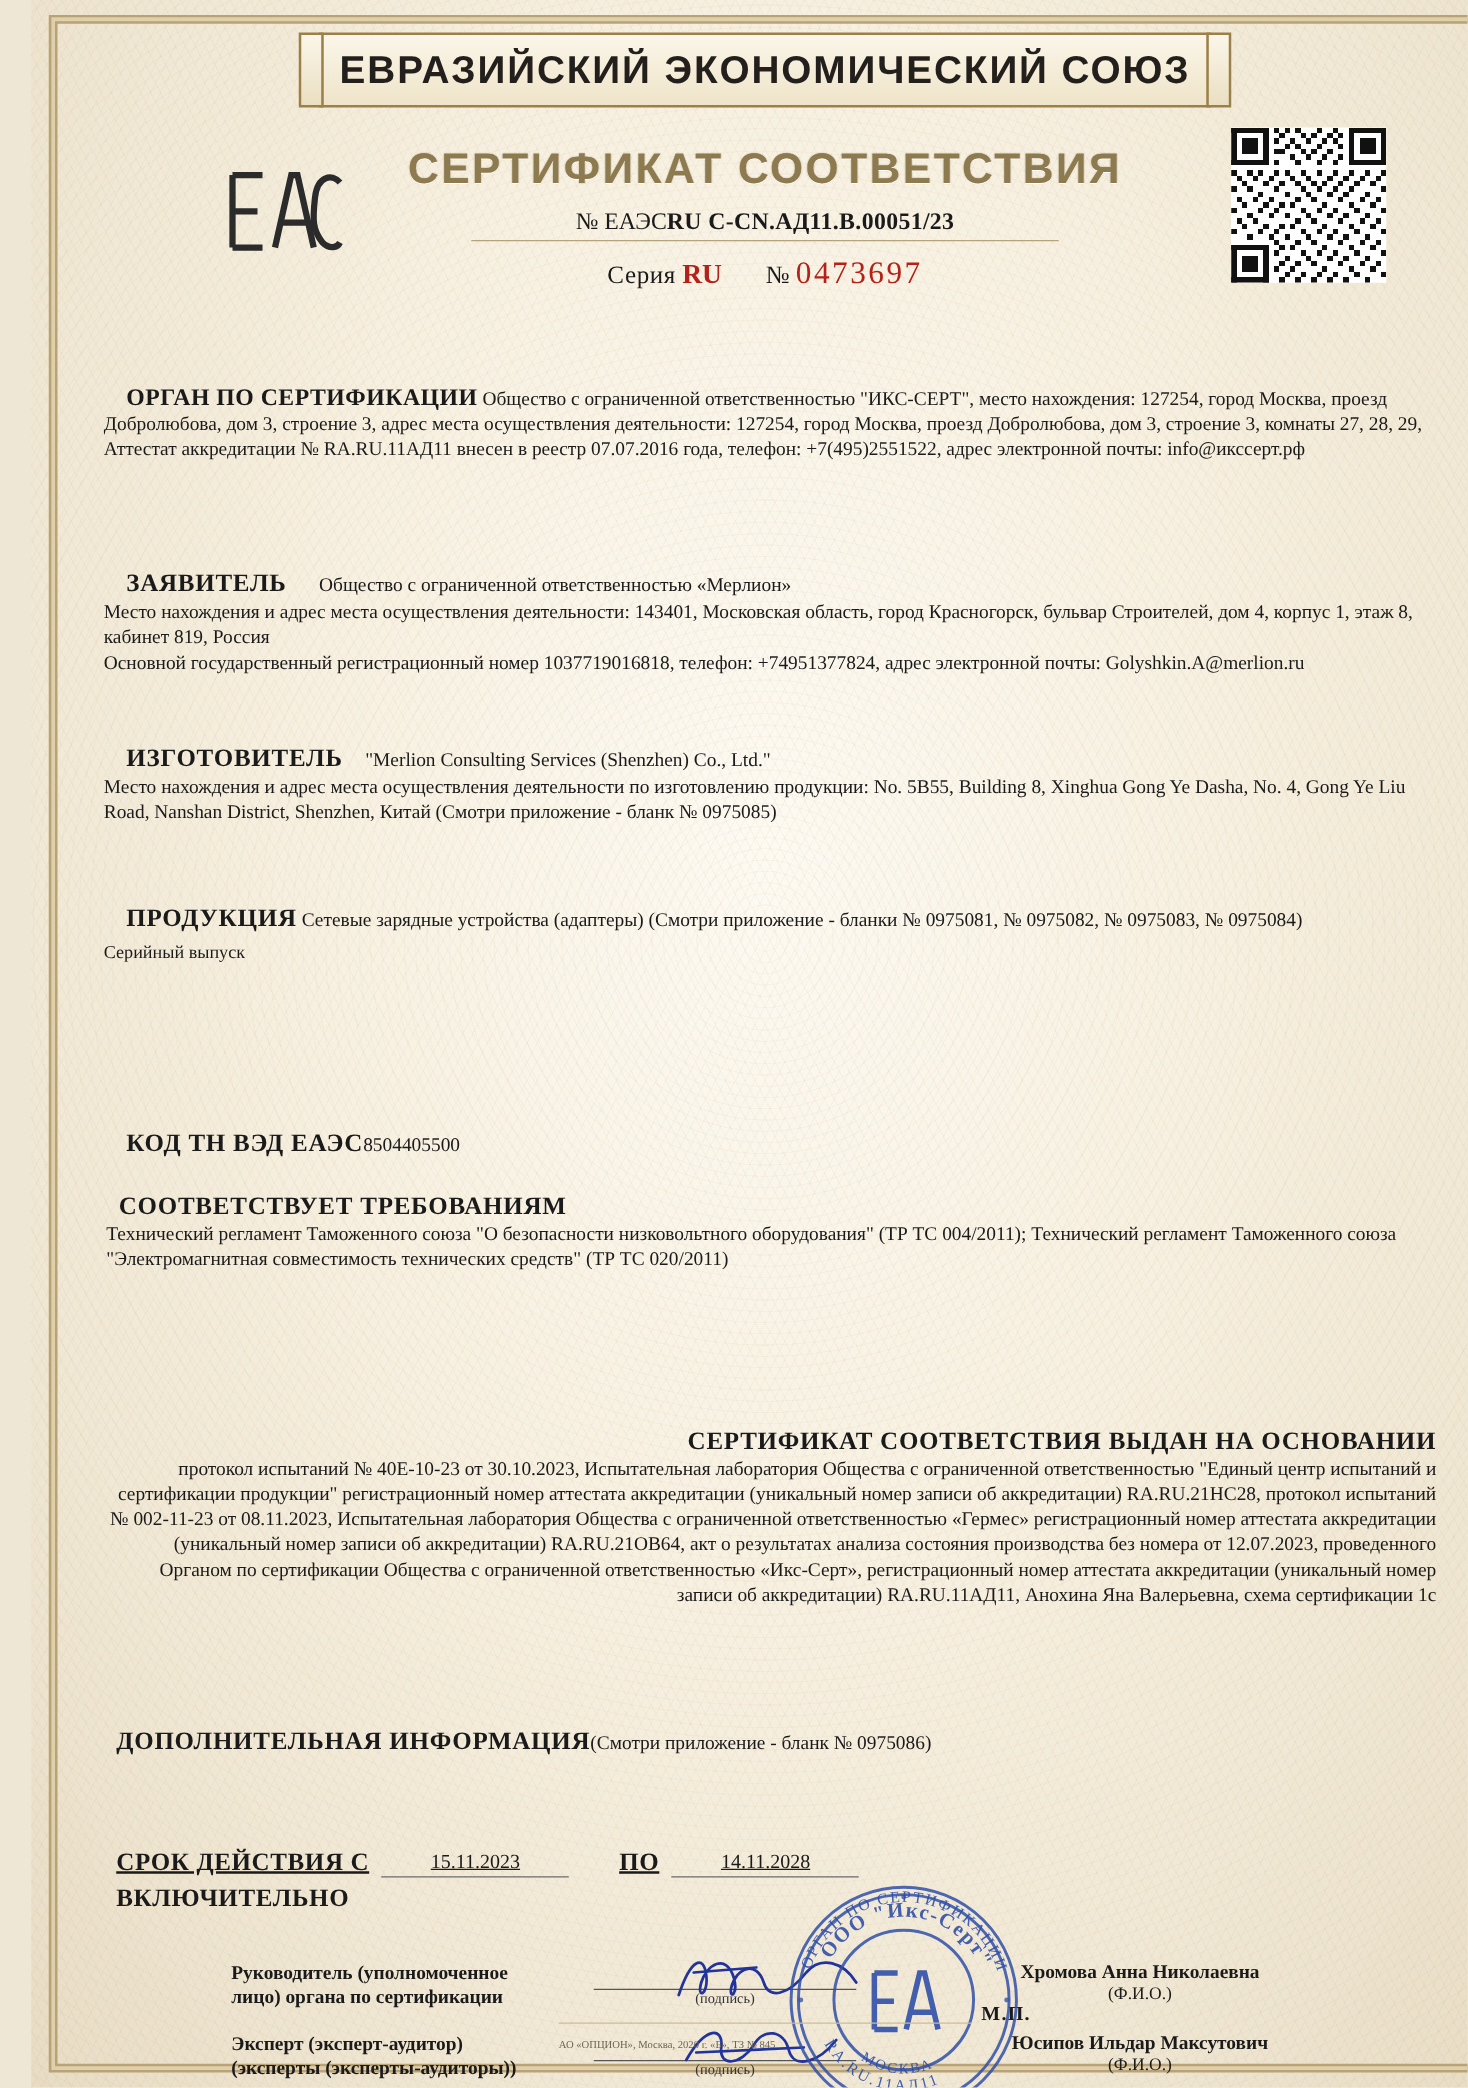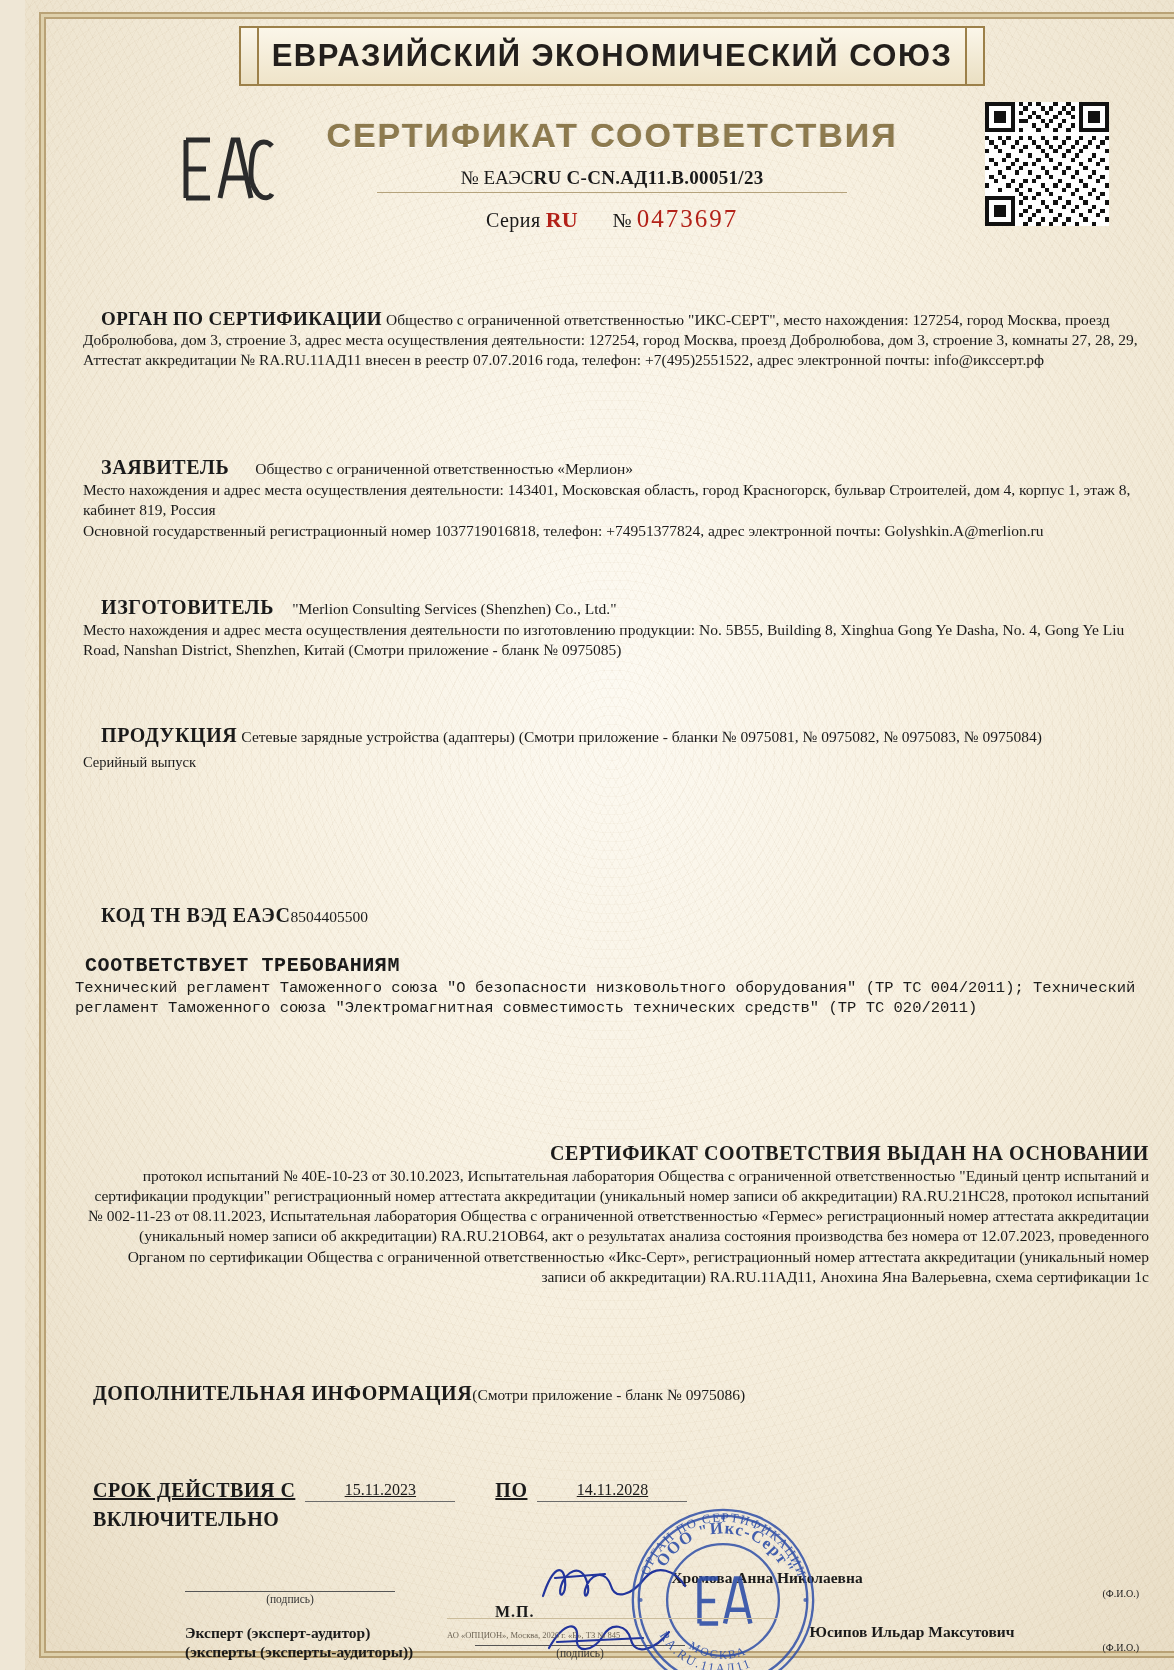--- a/index.html
+++ b/index.html
@@ -121,21 +121,21 @@
   }
   .block{font-size:15.5px;line-height:1.3;margin-top:1px;}
   .indent-head{padding-left:18px;}
   .small{font-size:14.5px;}
 
   .s-org{position:absolute;left:18px;top:284px;right:10px;}
   .s-appl{position:absolute;left:18px;top:432px;right:10px;}
   .s-manu{position:absolute;left:18px;top:572px;right:10px;}
   .s-prod{position:absolute;left:18px;top:700px;right:10px;}
   .s-code{position:absolute;left:18px;top:880px;right:10px;}
-  .s-req{position:absolute;left:10px;top:930px;right:10px;font-family:Liberation Mono, monospace;}
+  .s-req{position:absolute;left:20px;top:930px;right:10px;}
   .s-basis{position:absolute;left:18px;top:1118px;right:10px;text-align:right;}
   .s-extra{position:absolute;left:18px;top:1358px;right:10px;}
   .s-valid{position:absolute;left:18px;top:1455px;right:10px;}
 
   .head-lg{font-size:20px;font-weight:bold;letter-spacing:.6px;}
 
   
   .valid-row{display:flex;align-items:flex-end;gap:0;text-decoration:underline;}
   .valid-lbl{font-size:20px;font-weight:bold;letter-spacing:.5px;}
   .date-slot{
@@ -147,21 +147,21 @@
 
   
   .sign{position:absolute;left:120px;right:20px;top:1545px;font-size:15px;}
   .sign-row{display:flex;align-items:flex-start;margin-bottom:18px;}
   .sign-left{width:290px;font-weight:bold;line-height:1.25;font-size:15.5px;}
   .sign-mid{flex:0 0 210px;text-align:center;position:relative;}
   .sign-line{border-bottom:1px solid #555;height:22px;}
   .sign-cap{font-size:11.5px;color:#333;margin-top:1px;}
   .sign-right{flex:1;text-align:center;position:relative;}
   .sign-name{font-weight:bold;font-size:15.5px;}
-  .sign-fio{font-size:10px;margin-top:1px;text-align:right;}
+  .sign-fio{font-size:14px;margin-top:1px;}
   .mp{position:absolute;left:100px;top:34px;font-weight:bold;font-size:16px;letter-spacing:1px;}
 
   .footer-strip{
     position:absolute;left:50%;transform:translateX(-50%);
     bottom:6px;width:330px;
     font-size:8.5px;color:#6d6455;
     border-top:1px solid #cbbc9b;padding-top:11px;
   }
 
   
@@ -457,20 +457,24 @@
         <span class="valid-lbl" style="padding-left:10px;">СРОК ДЕЙСТВИЯ С</span>
         <span class="date-slot">15.11.2023</span>
         <span class="valid-lbl" style="margin-left:30px;">ПО</span>
         <span class="date-slot">14.11.2028</span>
       </div>
       <div class="valid-second" style="padding-left:10px;">ВКЛЮЧИТЕЛЬНО</div>
     </div>
 
     <div class="sign">
       <div class="sign-row">
+        <div class="sign-left">
+          <div>Руководитель (уполномоченное</div>
+          <div>лицо) органа по сертификации</div>
+        </div>
         <div class="sign-mid">
           <div class="sign-line"></div>
           <div class="sign-cap">(подпись)</div>
         </div>
         <div class="sign-right">
           <div class="sign-name">Хромова Анна Николаевна</div>
           <div class="sign-fio">(Ф.И.О.)</div>
           <div class="mp">М.П.</div>
         </div>
       </div>

